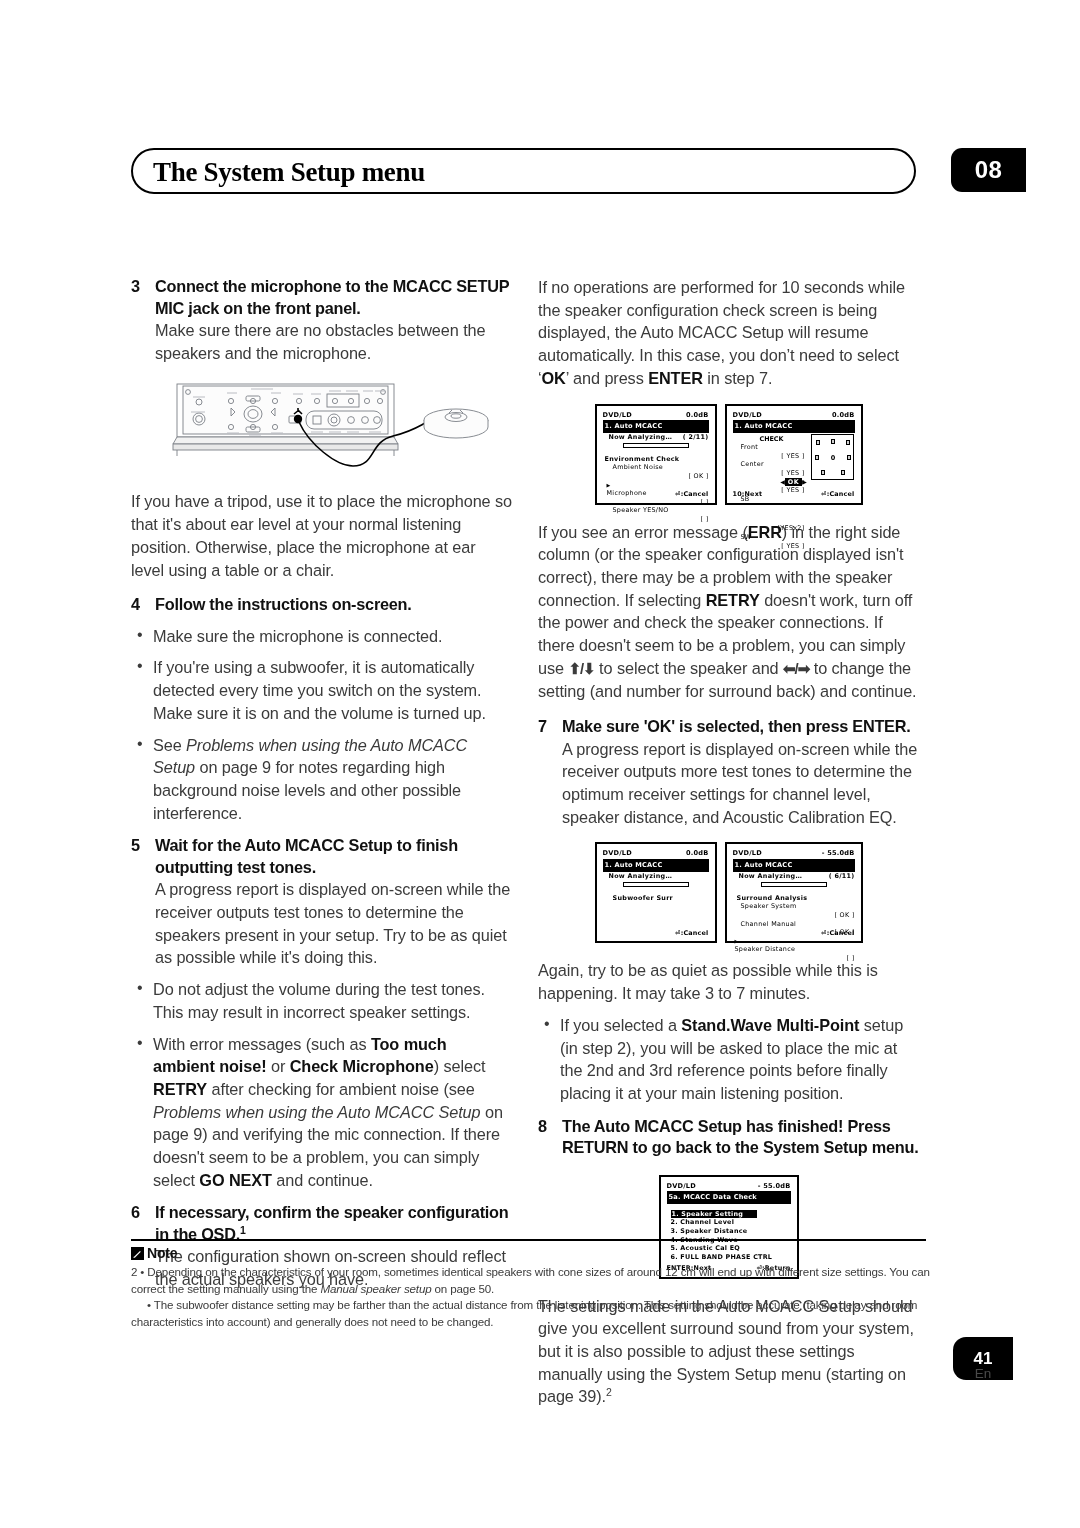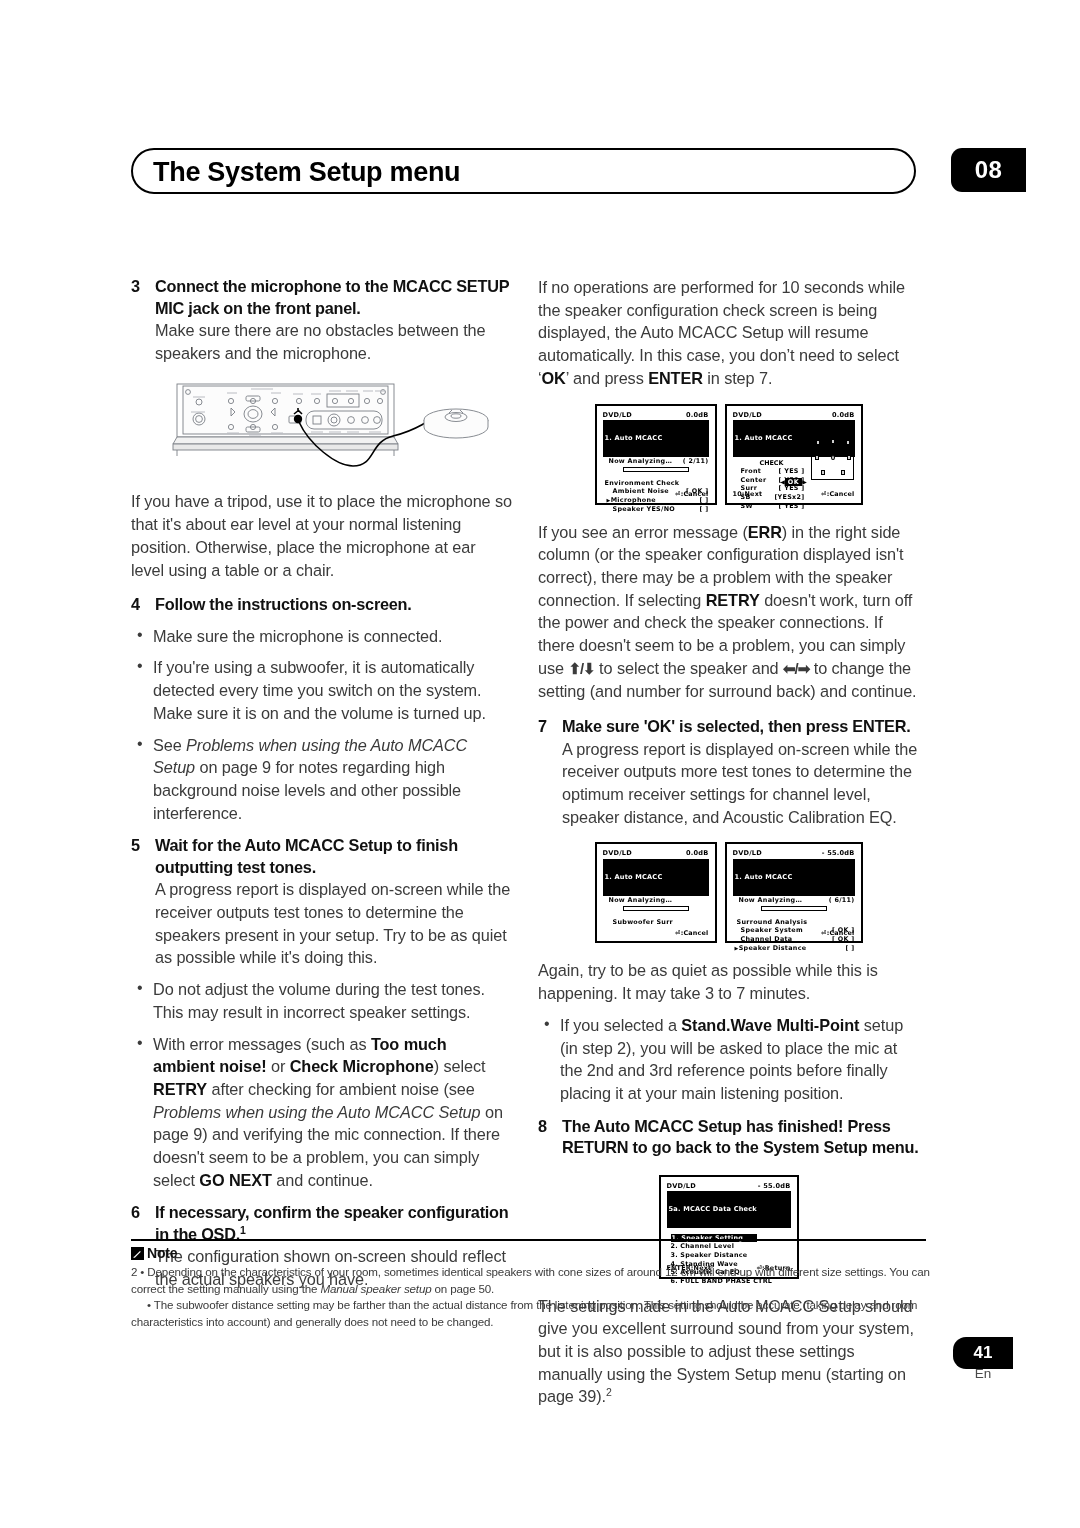--- a/index.html
+++ b/index.html
@@ -8,21 +8,21 @@
     width:1080px; height:1528px;
     background:#ffffff;
     font-family:"Liberation Sans", sans-serif;
     color:#231f20;
     position:relative;
     overflow:hidden;
   }
   .page { position:absolute; inset:0; }
 
   
-  .header { position:absolute; left:131px; top:148px; width:800px; height:34px; }
+  .header { position:absolute; left:131px; top:148px; width:800px; height:34px;font-family:Liberation Serif, serif; }
   .header-pill {
     position:absolute; left:0; top:0; width:785px; height:46px;
     border:2px solid #000; border-radius:23px; background:#fff;
   }
   .header-title {
     position:absolute; left:22px; top:9px;
     font-size:27px; font-weight:bold; letter-spacing:-0.3px;
     color:#000;
   }
   .chapter-tab {
@@ -76,28 +76,28 @@
     padding:5px 6px 4px 6px;
     font-family:"DejaVu Sans", sans-serif;
     font-size:6.4px; line-height:8.6px; color:#000;
     position:relative;
   }
   .osd-a { width:122px; height:101px; }
   .osd-b { width:138px; height:101px; }
   .osd-top { display:flex; justify-content:space-between; font-weight:bold; font-size:6.6px; letter-spacing:0.2px; }
   .osd-title {
     background:#000; color:#fff; font-weight:bold; font-size:6.6px;
-    padding:14px 2px; margin-top:1px; letter-spacing:0.2px;
+    padding:2px 2px; margin-top:1px; letter-spacing:0.2px;
   }
   .osd-line { display:flex; justify-content:space-between; font-weight:bold; letter-spacing:0.3px; }
   .osd-bar {
     border:1px solid #000; height:5px; width:66px; margin:1.5px auto 1px auto; background:#fff;
   }
   .osd-sec { font-weight:bold; margin-top:7px; letter-spacing:0.3px; }
-  .osd-item { font-weight:bold; letter-spacing:0.3px; display:flex; }
+  .osd-item { font-weight:normal; letter-spacing:0.3px; display:flex;flex-direction:column; }
   .osd-item .lbl { flex:0 0 auto; }
   .osd-item .val { margin-left:auto; }
   .osd-footer {
     position:absolute; left:6px; right:6px; bottom:4px;
     display:flex; justify-content:space-between; font-weight:bold; letter-spacing:0.2px;
   }
   .osd-spk-grid {
     position:absolute; right:7px; top:28px; width:43px; height:46px; border:1px solid #000;
   }
   .osd-spk-grid span {
@@ -112,21 +112,21 @@
   .note-rule { position:absolute; left:131px; top:1239px; width:795px; height:0; border-top:2.5px solid #000; }
   .note-block { position:absolute; left:131px; top:1245px; width:800px; }
   .note-head { display:flex; align-items:center; gap:3px; margin-bottom:3px; }
   .note-icon { width:13px; height:13px; display:block; }
   .note-label { font-size:14px; font-weight:bold; color:#111; letter-spacing:-0.2px; }
   .note-text { font-size:11.6px; line-height:16.5px; color:#3b3b3b; letter-spacing:-0.15px; }
   .note-text b { font-weight:bold; color:#111; }
 
   
   .pagenum-tab {
-    position:absolute; left:953px; top:1337px; width:60px; height:32px;
+    position:absolute; left:953px; top:1337px; width:60px; height:43px;
     background:#000; color:#fff; border-radius:13px 0 0 13px;
     font-size:17px; font-weight:bold;
     display:flex; align-items:center; justify-content:center;
   }
   .pagelang { position:absolute; left:953px; top:1366px; width:60px; text-align:center;
     font-size:13.5px; color:#4a4a4a; }
 </style>
 </head>
 <body>
 
@@ -357,21 +357,21 @@
           <span>Now  Analyzing…</span>
           <span>( 6/11)</span>
         </div>
         <div class="osd-bar"></div>
         <div class="osd-sec" style="padding-left:4px;">Surround Analysis</div>
         <div class="osd-item" style="padding-left:8px;">
           <span class="lbl">Speaker System</span>
           <span class="val">[ OK ]</span>
         </div>
         <div class="osd-item" style="padding-left:8px;">
-          <span class="lbl">Channel Data</span>
+          <span class="lbl">Channel Manual</span>
           <span class="val">[ OK ]</span>
         </div>
         <div class="osd-item" style="padding-left:2px;">
           <span style="font-size:5px;">▶</span>
           <span class="lbl">Speaker Distance</span>
           <span class="val">[     ]</span>
         </div>
         <div class="osd-footer" style="justify-content:flex-end;">
           <span>⏎:Cancel</span>
         </div>

